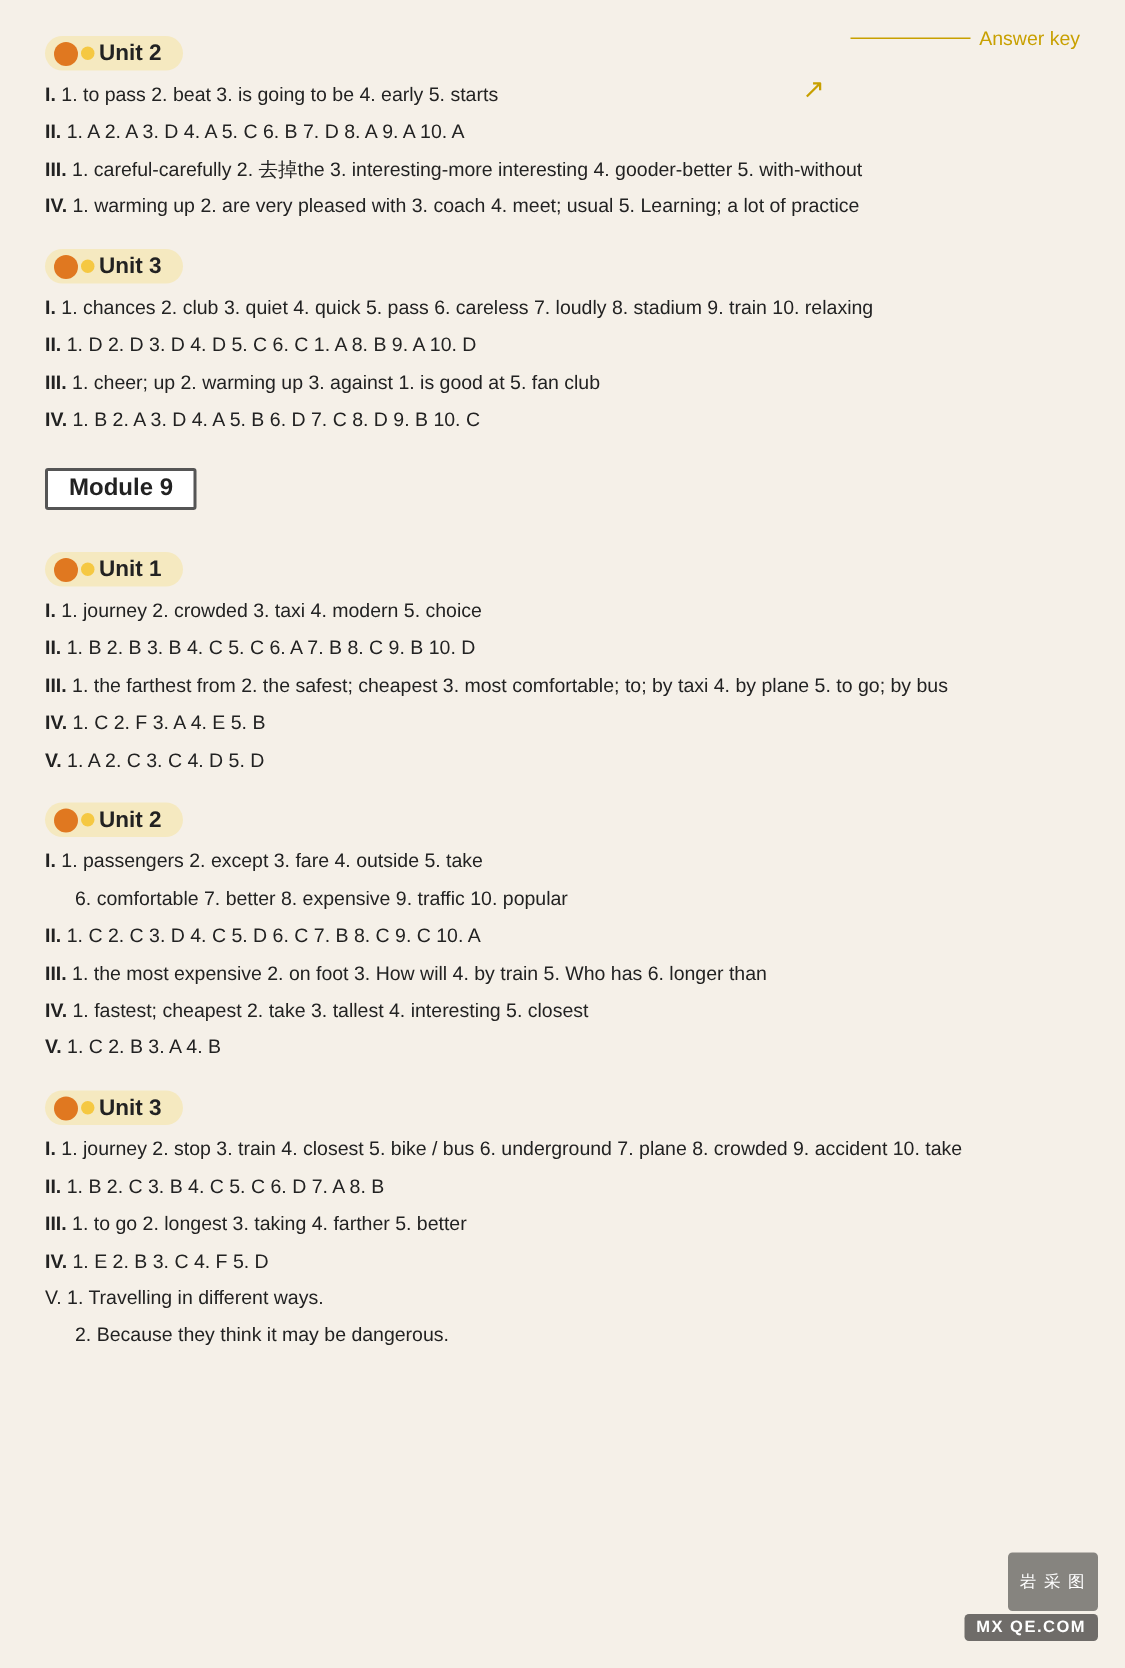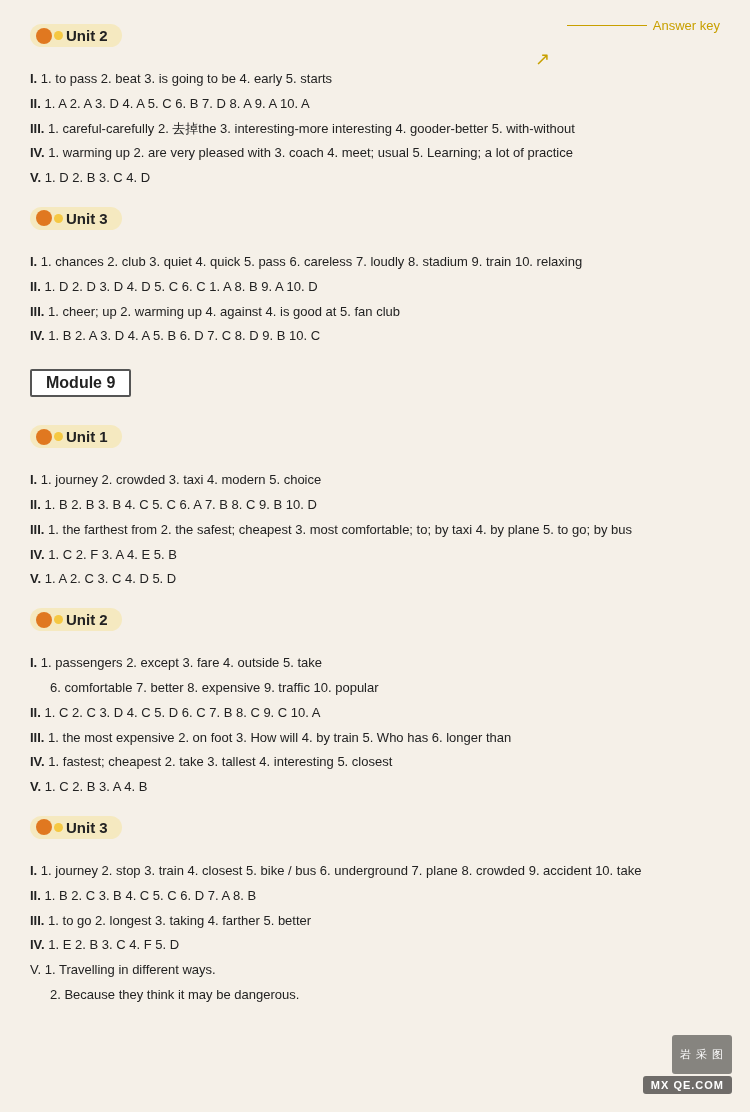--- a/index.html
+++ b/index.html
@@ -35,21 +35,21 @@
     .section {
       margin-bottom: 14px;
     }
 
     .unit-header {
       display: inline-flex;
       align-items: center;
       background: #f5e9c0;
       border-radius: 14px;
       padding: 3px 14px 3px 6px;
-      margin-bottom: 22px;
+      margin-bottom: 6px;
       margin-top: 4px;
     }
     .unit-title {
       font-weight: bold;
       font-size: 15px;
       color: #222;
     }
 
     .module-box {
       display: inline-block;
@@ -144,43 +144,39 @@
     <span>1. A  2. A  3. D  4. A  5. C  6. B  7. D  8. A  9. A  10. A</span>
   </div>
   <div class="line">
     <span class="roman">III.</span>
     <span>1. careful-carefully  2. 去掉the  3. interesting-more interesting  4. gooder-better  5. with-without</span>
   </div>
   <div class="line">
     <span class="roman">IV.</span>
     <span>1. warming up 2. are very pleased with  3. coach  4. meet; usual  5. Learning; a lot of practice</span>
   </div>
-  <div class="line">
-    <span class="roman">V.</span>
-    <span>1. D  2. B  3. C  4. D</span>
-  </div>
 </div>
 
 <div class="section">
   <div class="unit-header">
     <span class="icon-orange"></span>
     <span class="icon-small" style="background:#f5c842;"></span>
     <span class="unit-title">Unit 3</span>
   </div>
   <div class="line">
     <span class="roman">I.</span>
     <span>1. chances  2. club  3. quiet  4. quick  5. pass  6. careless  7. loudly  8. stadium  9. train  10. relaxing</span>
   </div>
   <div class="line">
     <span class="roman">II.</span>
     <span>1. D  2. D  3. D  4. D  5. C  6. C  1. A  8. B  9. A  10. D</span>
   </div>
   <div class="line">
     <span class="roman">III.</span>
-    <span>1. cheer; up  2. warming up  4. against  4. is good at  5. fan club</span>
+    <span>1. cheer; up  2. warming up  3. against  1. is good at  5. fan club</span>
   </div>
   <div class="line">
     <span class="roman">IV.</span>
     <span>1. B  2. A  3. D  4. A  5. B  6. D  7. C  8. D  9. B  10. C</span>
   </div>
 </div>
 
 <div class="section">
   <div class="module-box">Module 9</div>
 </div>

